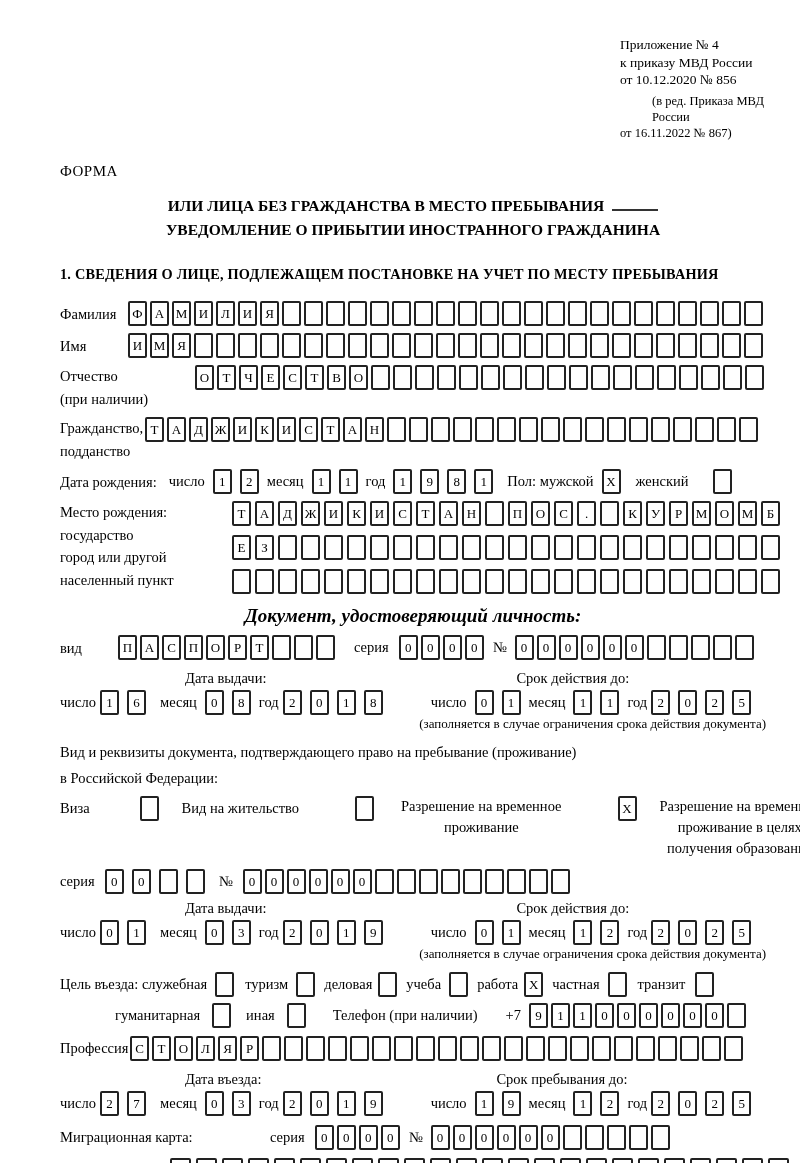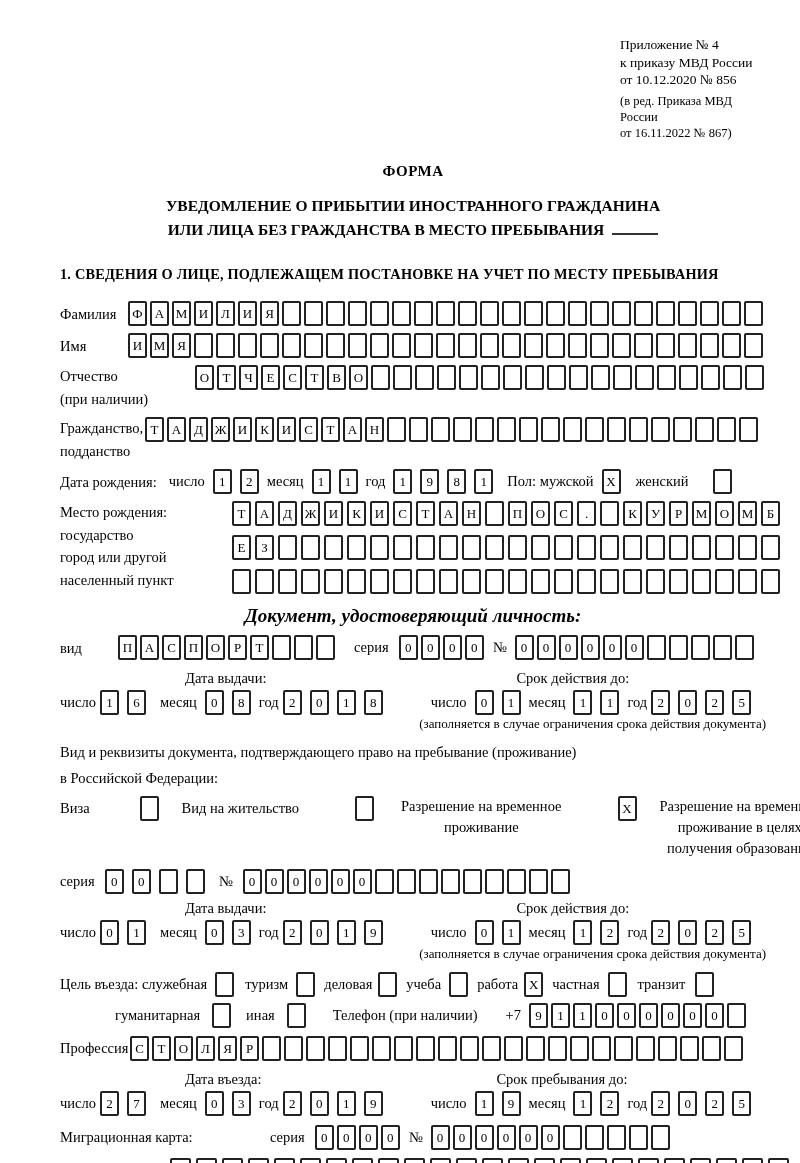--- a/index.html
+++ b/index.html
@@ -4,22 +4,22 @@
 <style>
   html,body{margin:0;padding:0;background:#fff;}
   .page{
     width:800px;height:1163px;box-sizing:border-box;
     padding:36px 34px 0 60px;
     font-family:"Liberation Serif","DejaVu Serif",serif;
     font-size:14.5px;color:#000;position:relative;overflow:hidden;
   }
   .meta{margin-left:560px;line-height:1.3;font-size:13.5px;}
   .meta .small{font-size:12.5px;}
-  .meta .gap{margin-top:4px;}
-  .forma{text-align:center;font-weight:bold;margin-top:22px;font-size:15px;letter-spacing:.5px;}
+  .meta .gap{margin-top:4px;margin-left:32px;}
+  .forma{text-align:left;font-weight:normal;margin-top:22px;font-size:15px;letter-spacing:.5px;}
   .title{text-align:center;font-weight:bold;font-size:15.5px;margin-top:14px;line-height:1.55;}
   .blank{display:inline-block;width:46px;border-bottom:2px solid #333;height:14px;margin-left:8px;}
   .sec{font-weight:bold;font-size:14.3px;margin-top:24px;margin-bottom:18px;letter-spacing:.2px;}
   .frow{display:flex;align-items:center;margin-bottom:7px;}
   .frow.top{align-items:flex-start;}
   .lbl{flex:none;line-height:22px;}
   .lbl div{line-height:22.5px;}
   .w68{width:68px;}.w135{width:135px;}.w85{width:85px;}.w145{width:145px;}.w110{width:110px;}.w70{width:70px;}.w150{width:150px;}
   .cells{display:inline-flex;flex:none;}
   .cell{
@@ -55,22 +55,22 @@
     <div>Приложение № 4</div>
     <div>к приказу МВД России</div>
     <div>от 10.12.2020 № 856</div>
     <div class="small gap">(в ред. Приказа МВД России</div>
     <div class="small">от 16.11.2022 № 867)</div>
   </div>
 
   <div class="forma">ФОРМА</div>
 
   <div class="title">
+    <div><span>ИЛИ ЛИЦА БЕЗ ГРАЖДАНСТВА В МЕСТО ПРЕБЫВАНИЯ</span><span class="blank"></span></div>
     <div>УВЕДОМЛЕНИЕ О ПРИБЫТИИ ИНОСТРАННОГО ГРАЖДАНИНА</div>
-    <div><span>ИЛИ ЛИЦА БЕЗ ГРАЖДАНСТВА В МЕСТО ПРЕБЫВАНИЯ</span><span class="blank"></span></div>
   </div>
 
   <div class="sec">1. СВЕДЕНИЯ О ЛИЦЕ, ПОДЛЕЖАЩЕМ ПОСТАНОВКЕ НА УЧЕТ ПО МЕСТУ ПРЕБЫВАНИЯ</div>
 
   <div class="frow">
     <span class="lbl w68">Фамилия</span>
     <span class="cells">
         <span class="cell">Ф</span>
         <span class="cell">А</span>
         <span class="cell">М</span>

